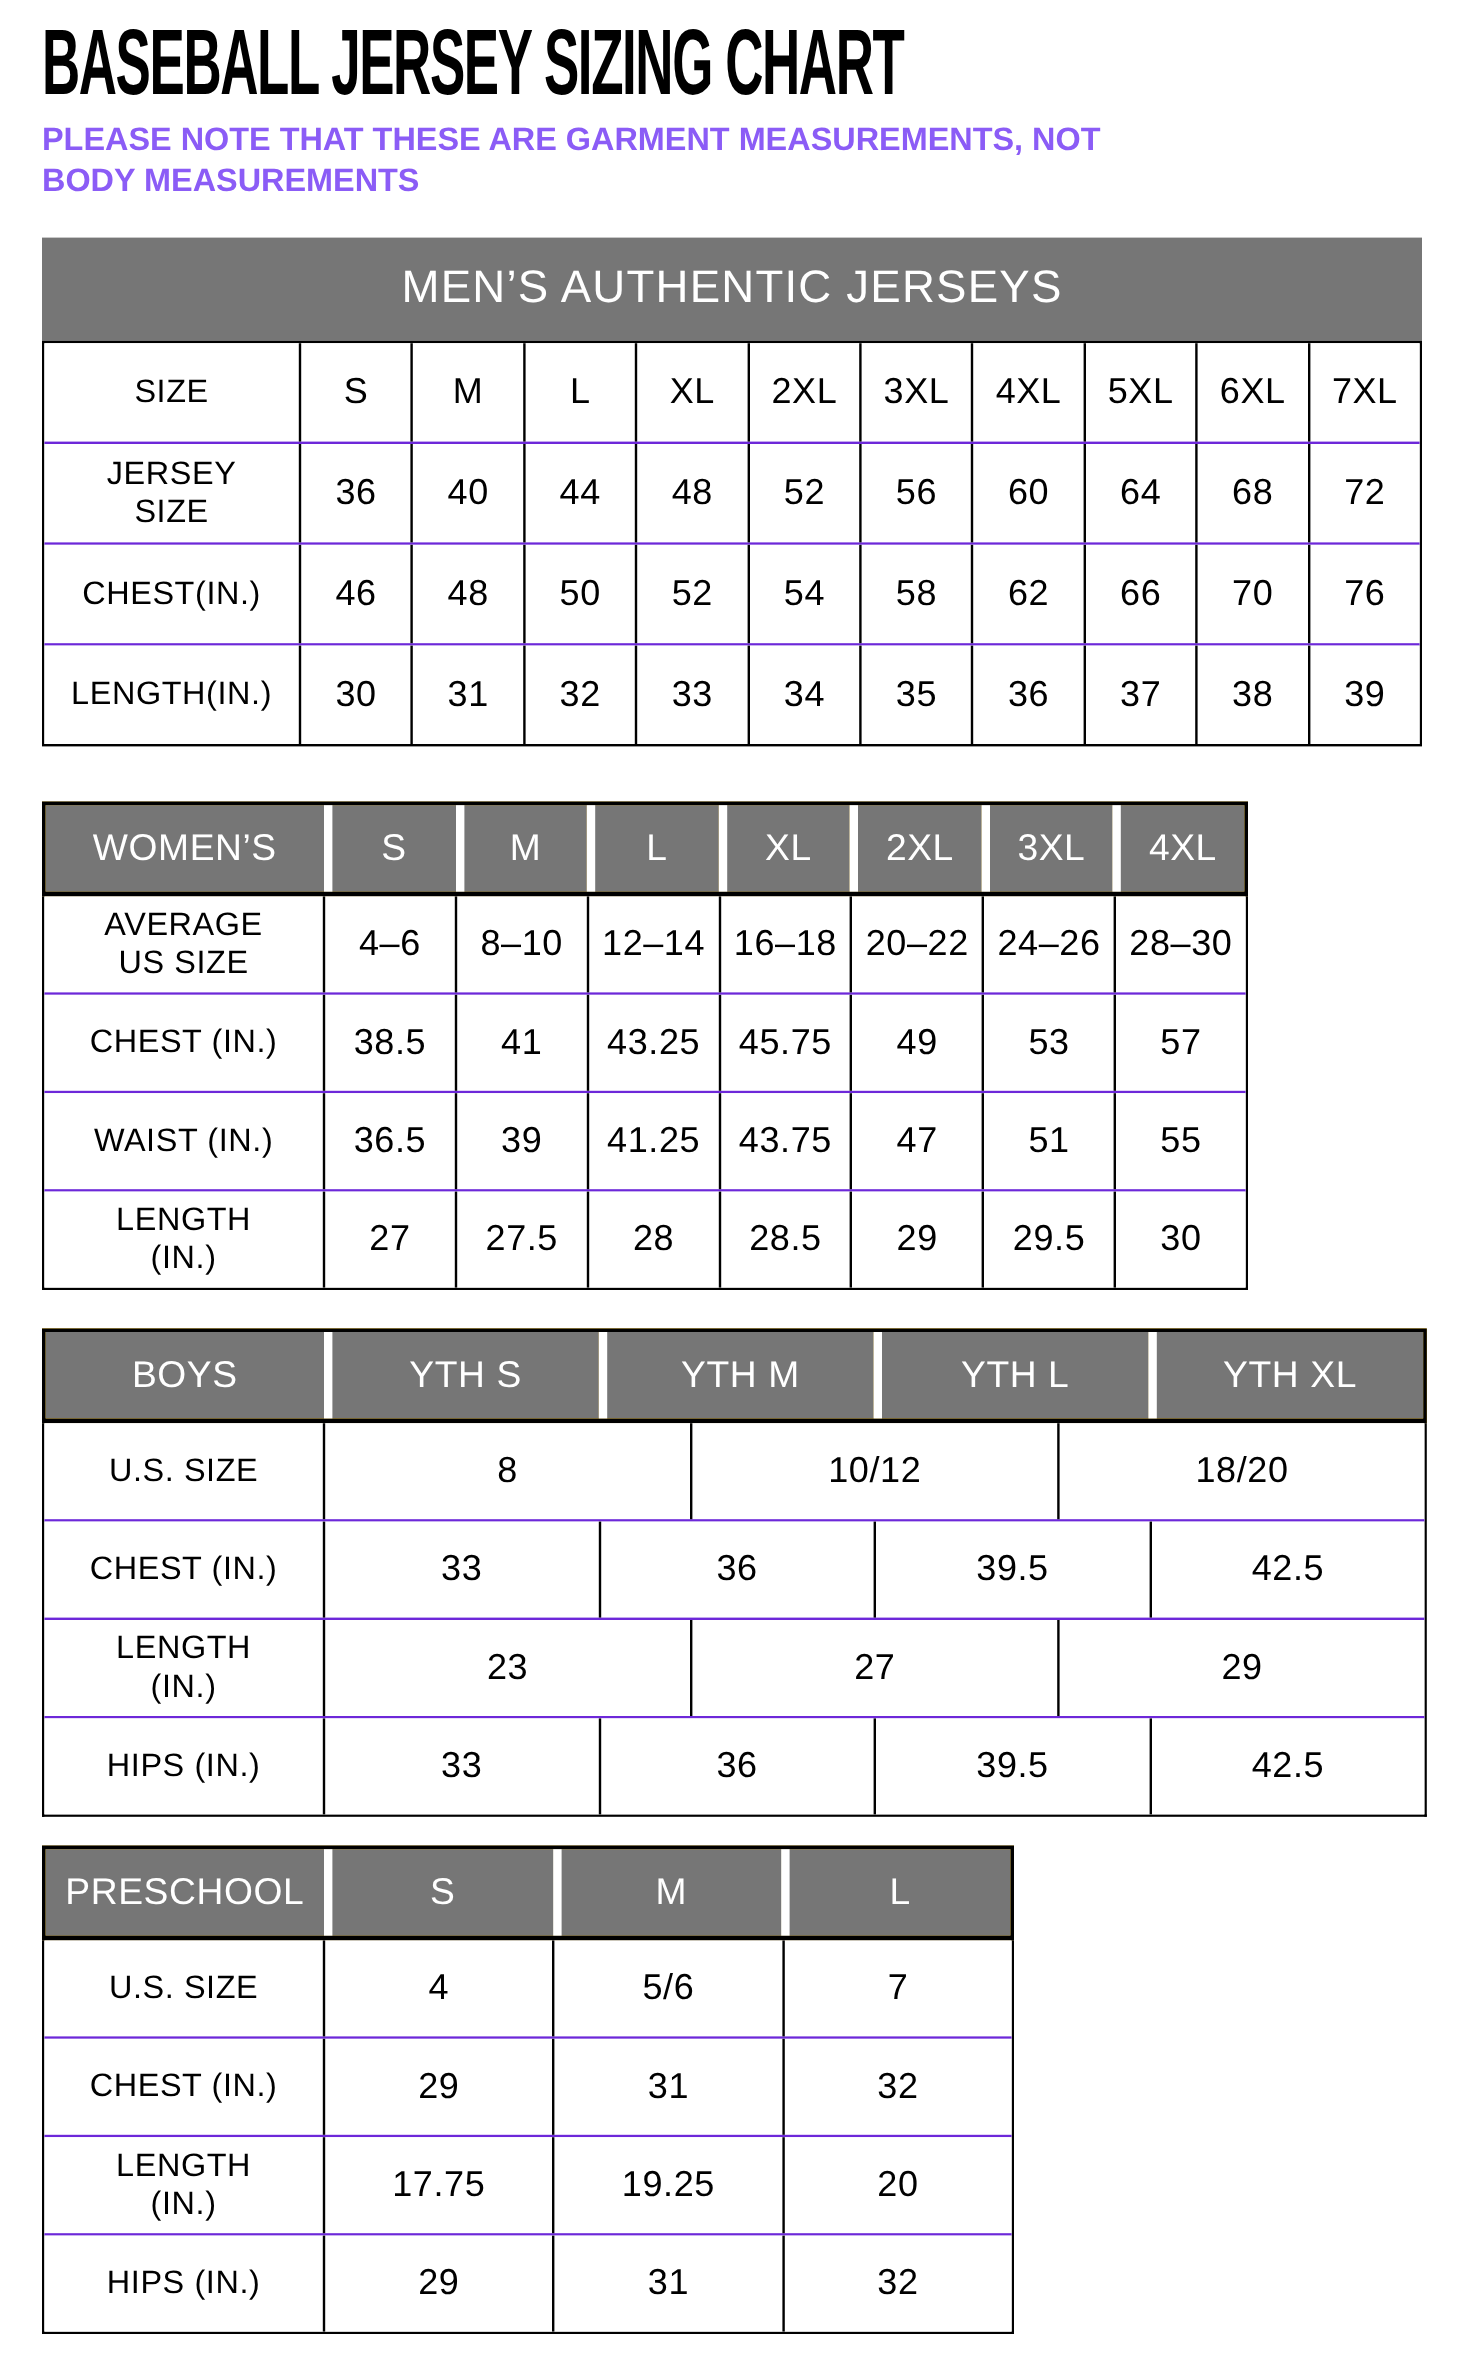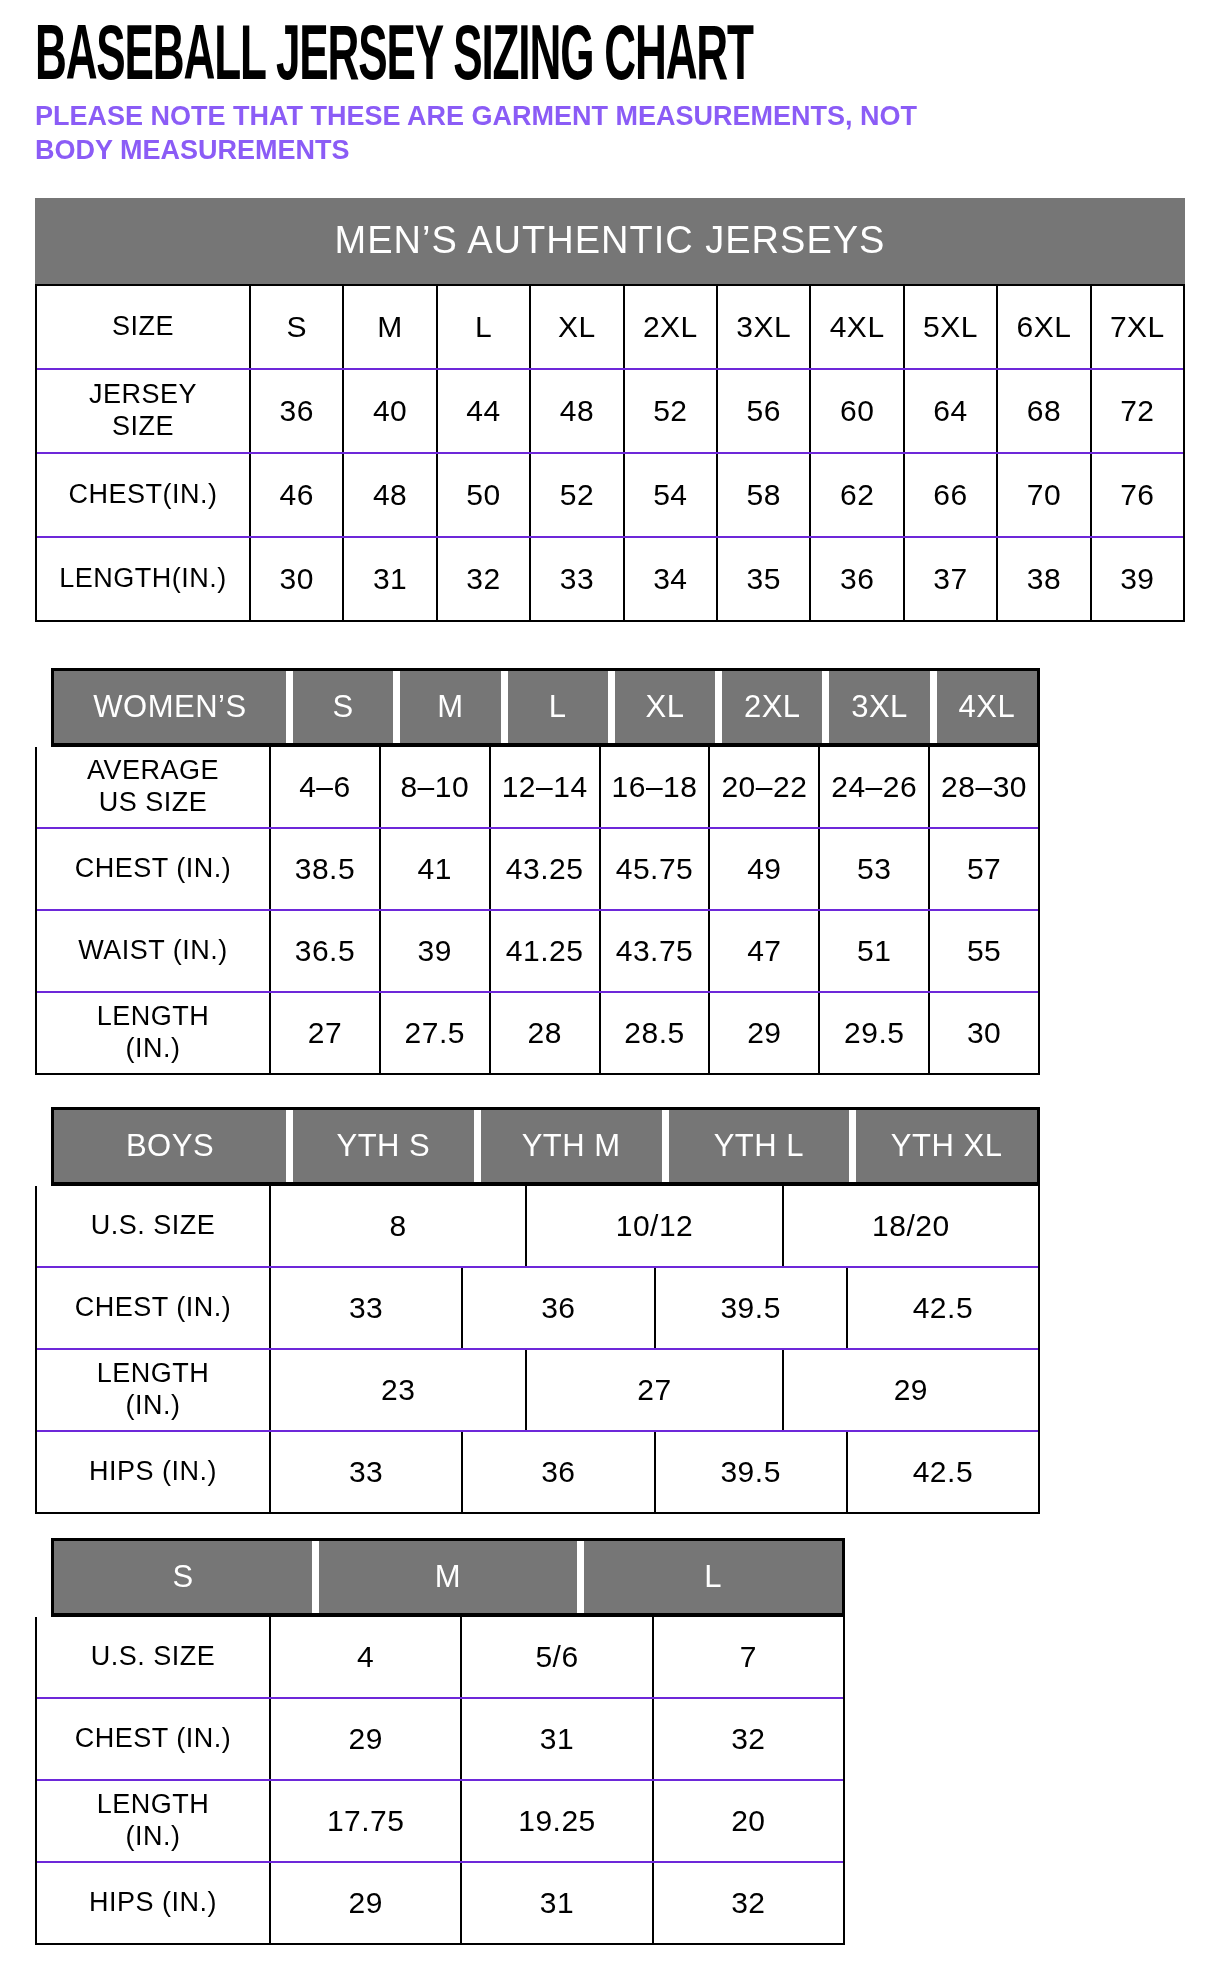--- a/index.html
+++ b/index.html
@@ -28,40 +28,39 @@
     font-weight: bold;
     line-height: 1.25;
     color: #8b5cf6;
   }
 
   .tbl { box-sizing: border-box; border-radius: 32px; }
   .tbl * { box-sizing: border-box; }
 
   .tbl-mens      { width: 1150px; margin-top: 30px; }
   .tbl-womens    { width: 1005px; margin-top: 46px; }
-  .tbl-boys      { width: 1005px; margin-top: 32px; }
+  .tbl-boys      { width: 1154px; margin-top: 32px; }
   .tbl-preschool { width: 810px;  margin-top: 24px; }
 
   .banner {
     height: 86px;
     background: #767676;
     color: #fff;
     display: flex;
     align-items: center;
     justify-content: center;
     font-size: 38px;
     letter-spacing: 1px;
   }
 
   .hrow {
     display: flex;
     border: 3px solid #000;
     border-bottom: 4px solid #000;
     background: #eab308;
-    margin-left: 16px;
   }
   .hcell {
     height: 72px;
     background: #767676;
     color: #fff;
     display: flex;
     align-items: center;
     justify-content: center;
     font-size: 31px;
     letter-spacing: 0.5px;
@@ -257,20 +256,21 @@
             <div class="dcell c0">HIPS (IN.)</div>
             <div class="dcell cv">33</div>
             <div class="dcell cv">36</div>
             <div class="dcell cv">39.5</div>
             <div class="dcell cv">42.5</div>
           </div>
         </div>
       </div>
       <div class="tbl tbl-preschool">
         <div class="hrow">
+          <div class="hcell c0">PRESCHOOL</div>
           <div class="hcell cv">S</div>
           <div class="hcell cv">M</div>
           <div class="hcell cv">L</div>
         </div>
         <div class="tbody">
           <div class="drow">
             <div class="dcell c0">U.S. SIZE</div>
             <div class="dcell cv">4</div>
             <div class="dcell cv">5/6</div>
             <div class="dcell cv">7</div>

